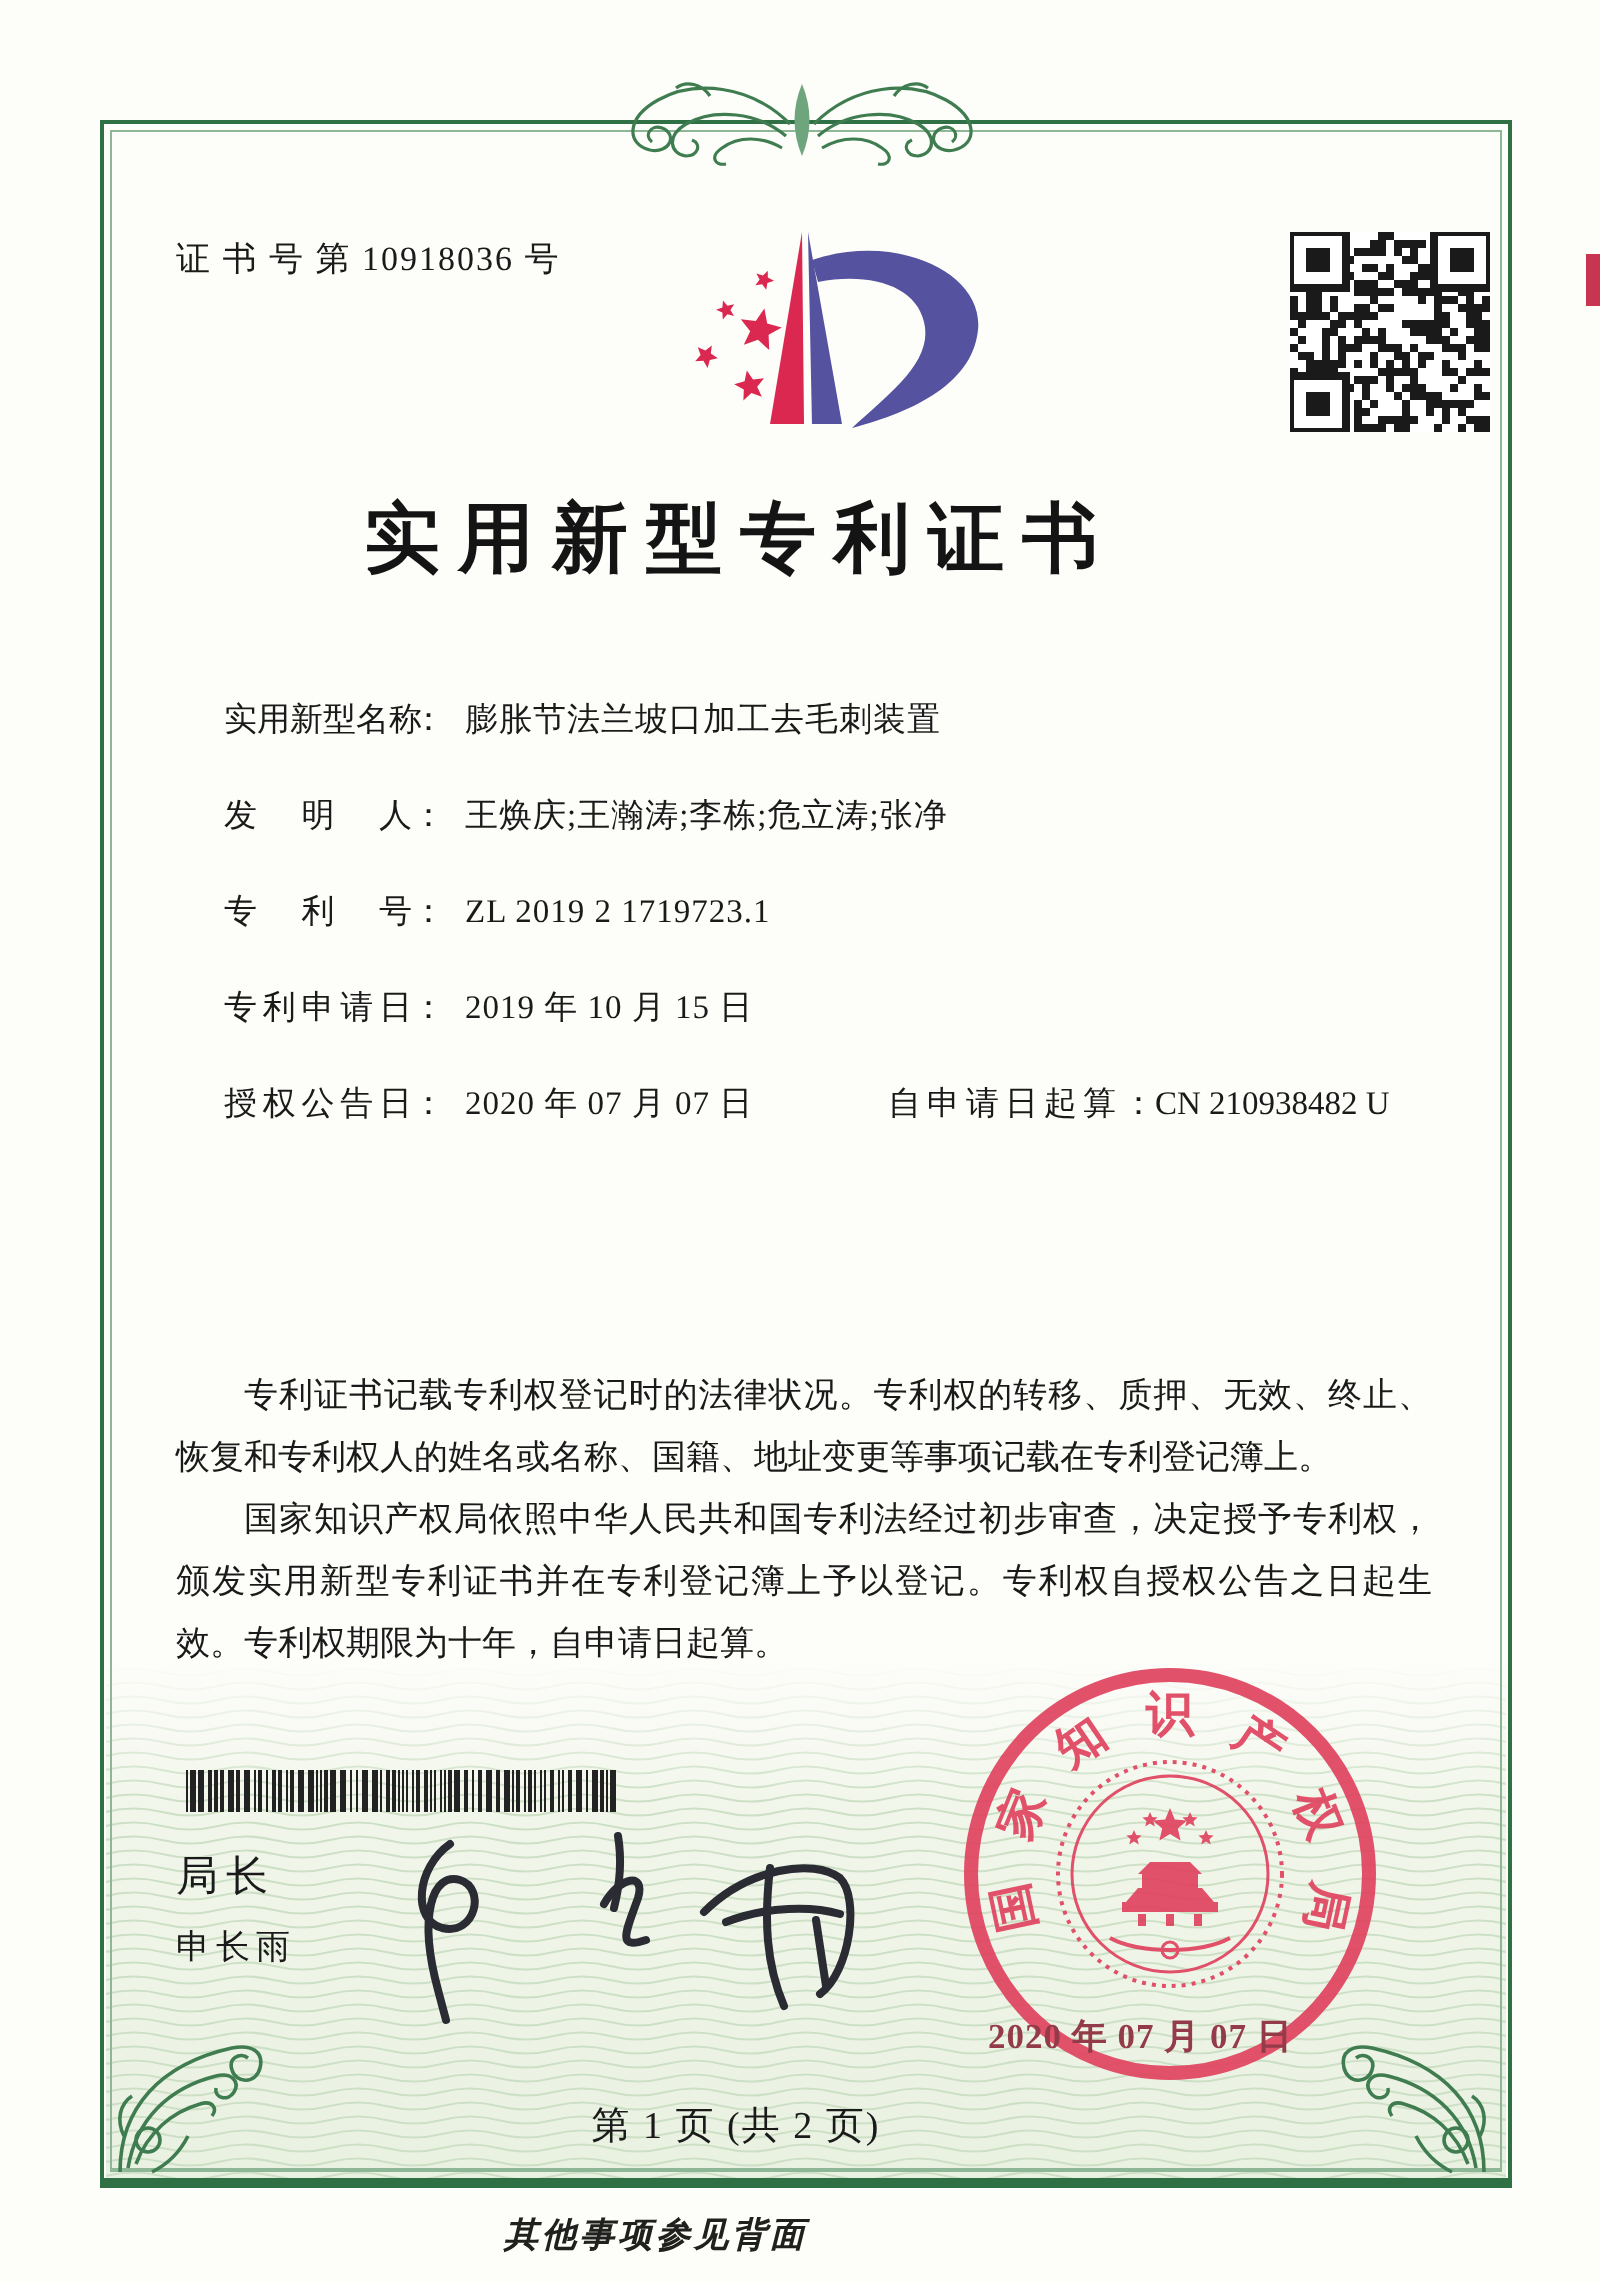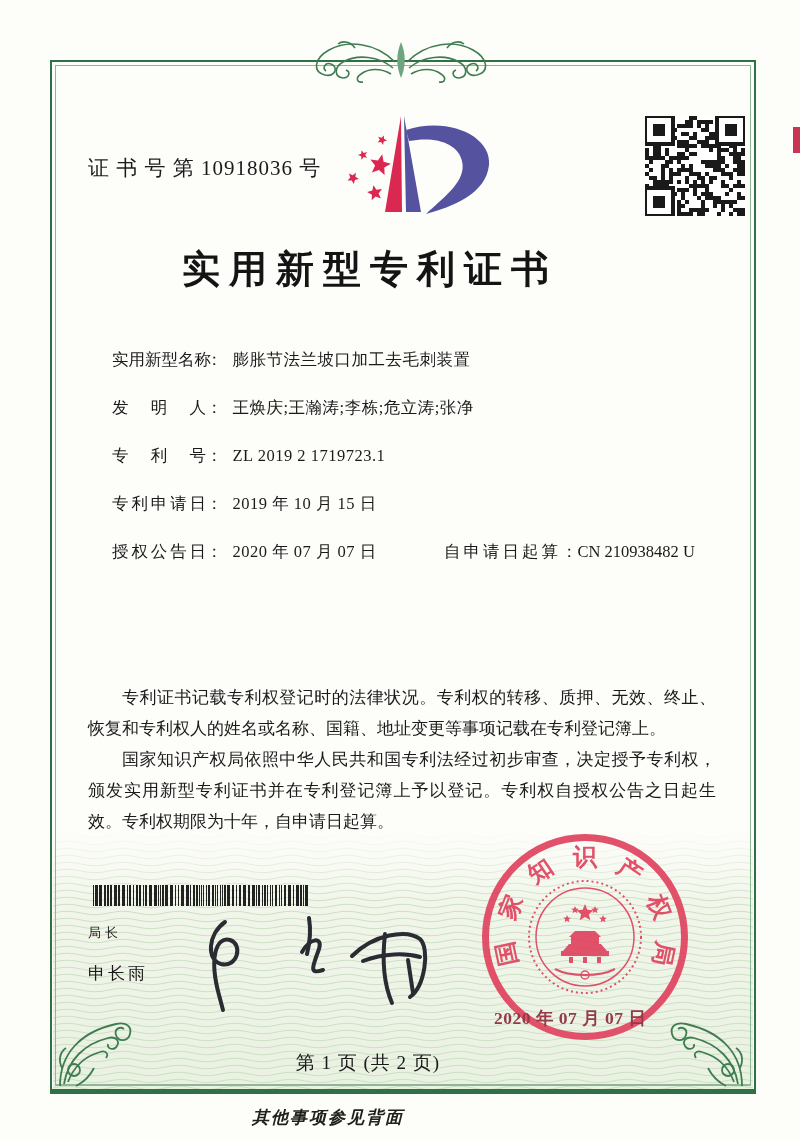--- a/index.html
+++ b/index.html
@@ -24,21 +24,21 @@
   .waves{
     position:absolute;left:53px;top:830px;width:700px;height:262px;
     background:linear-gradient(#f5f8ee, #e9f1e1);
     overflow:hidden;z-index:0;
   }
   .waves-fade{
     position:absolute;left:53px;top:830px;width:700px;height:70px;
     background:linear-gradient(#fdfdfa, rgba(253,253,250,0));z-index:0;
   }
   
-  .cert-no{position:absolute;left:88px;top:118px;font-size:21px;letter-spacing:1px;margin-top:36px;}
+  .cert-no{position:absolute;left:88px;top:118px;font-size:17px;letter-spacing:1px;}
   .logo{position:absolute;left:340px;top:110px;width:170px;height:110px;}
   .qr{position:absolute;left:645px;top:116px;width:100px;height:100px;}
   .edge-mark{position:absolute;left:793px;top:127px;width:7px;height:26px;background:#c83550;}
   .title{
     position:absolute;left:0;top:244px;width:740px;text-align:center;
     font-size:38px;font-weight:700;letter-spacing:9px;color:#141414;
   }
   
   .fields{position:absolute;left:88px;top:336px;width:640px;z-index:1;}
   .frow{position:relative;height:48px;line-height:48px;font-size:16.5px;white-space:nowrap;margin-left:24px;}
@@ -51,21 +51,21 @@
   .fsecond{position:absolute;left:332px;top:0;}
   .fsecond .flabel2{letter-spacing:3px;}
   
   .paras{
     position:absolute;left:88px;top:682px;width:628px;z-index:1;
     font-size:17px;line-height:31px;text-align:justify;
   }
   .paras p{margin:0;text-indent:2em;}
   
   .barcode{position:absolute;left:93px;top:885px;width:220px;height:21px;z-index:1;}
-  .signer-title{position:absolute;left:88px;top:924px;font-size:13px;letter-spacing:4px;z-index:1;}
+  .signer-title{position:absolute;left:88px;top:924px;font-size:21px;letter-spacing:4px;z-index:1;}
   .signer-name{position:absolute;left:88px;top:962px;font-size:17px;letter-spacing:3px;z-index:1;}
   .signature{position:absolute;left:180px;top:900px;width:270px;height:125px;z-index:2;}
   .seal{position:absolute;left:482px;top:834px;width:206px;height:206px;z-index:3;opacity:.93;}
   .seal-ring{
     position:absolute;left:0;top:0;width:206px;height:206px;box-sizing:border-box;
     border:7px solid var(--seal-red,#e04560);border-radius:50%;
   }
   .seal-char{
     position:absolute;left:50%;top:50%;
     font-size:24px;font-weight:700;color:var(--seal-red,#e04560);

